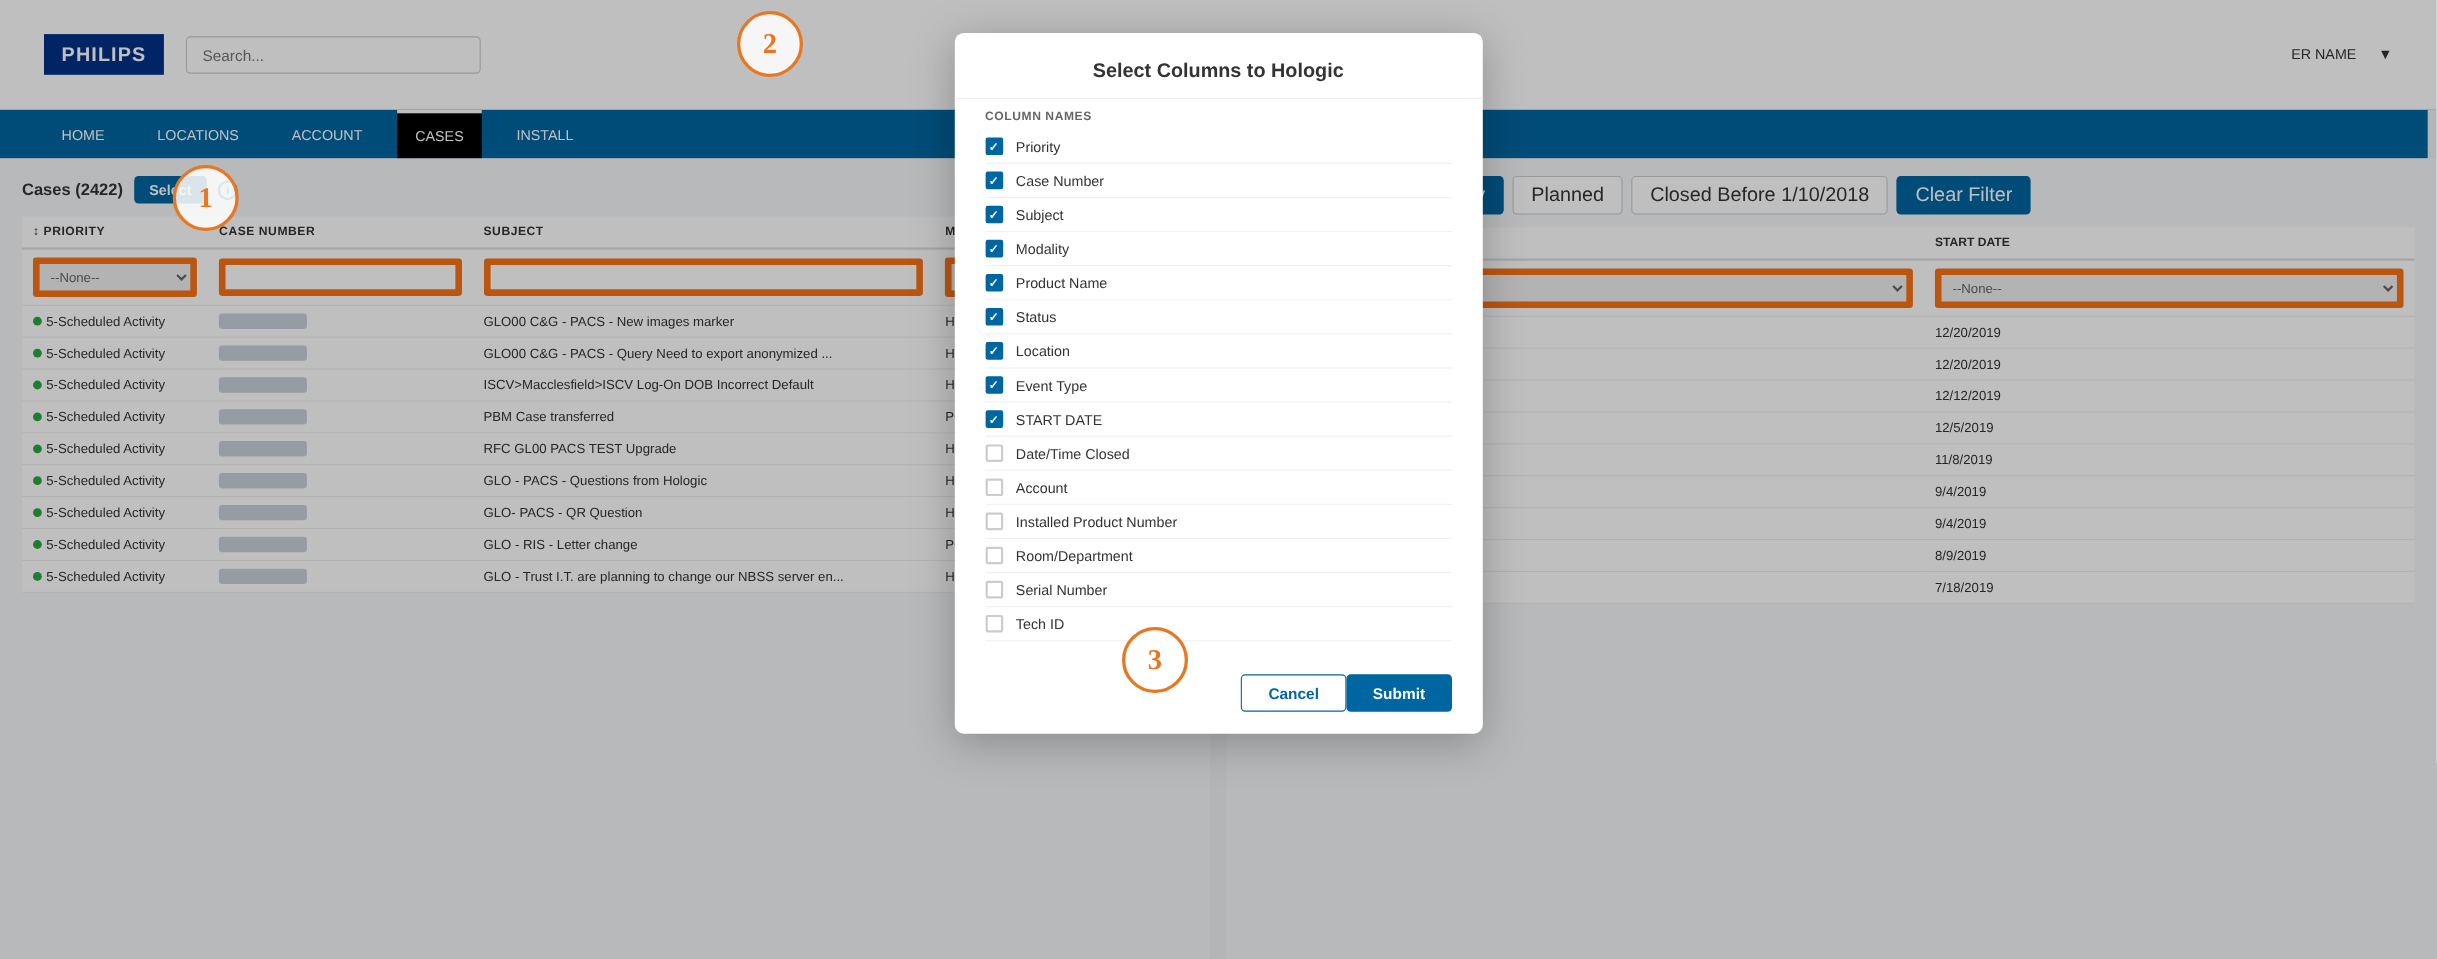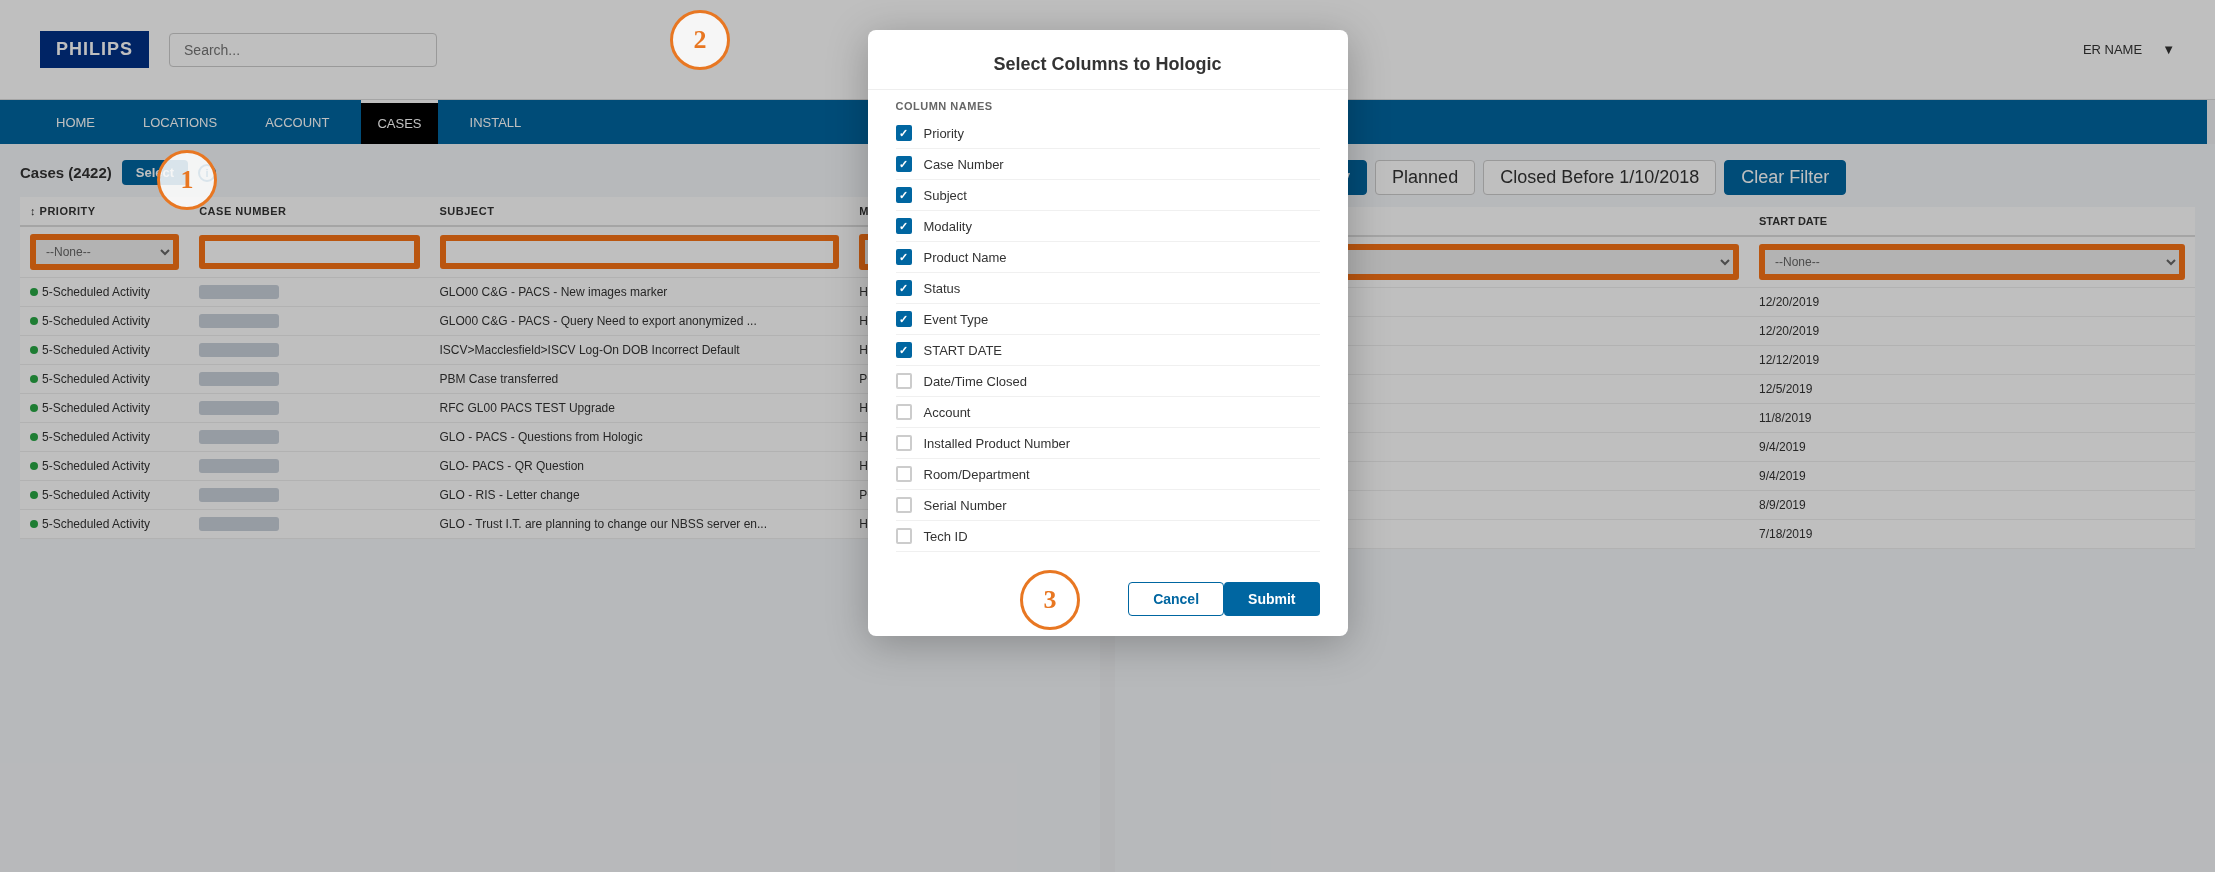--- a/index.html
+++ b/index.html
@@ -576,20 +576,24 @@
     <div class="modal-column-item">
       <div class="checkbox checked"></div>
       <span class="col-label">Product Name</span>
     </div>
     <div class="modal-column-item">
       <div class="checkbox checked"></div>
       <span class="col-label">Status</span>
     </div>
     <div class="modal-column-item">
       <div class="checkbox checked"></div>
+      <span class="col-label">Location</span>
+    </div>
+    <div class="modal-column-item">
+      <div class="checkbox checked"></div>
       <span class="col-label">Event Type</span>
     </div>
     <div class="modal-column-item">
       <div class="checkbox checked"></div>
       <span class="col-label">START DATE</span>
     </div>
     <div class="modal-column-item">
       <div class="checkbox"></div>
       <span class="col-label">Date/Time Closed</span>
     </div>

